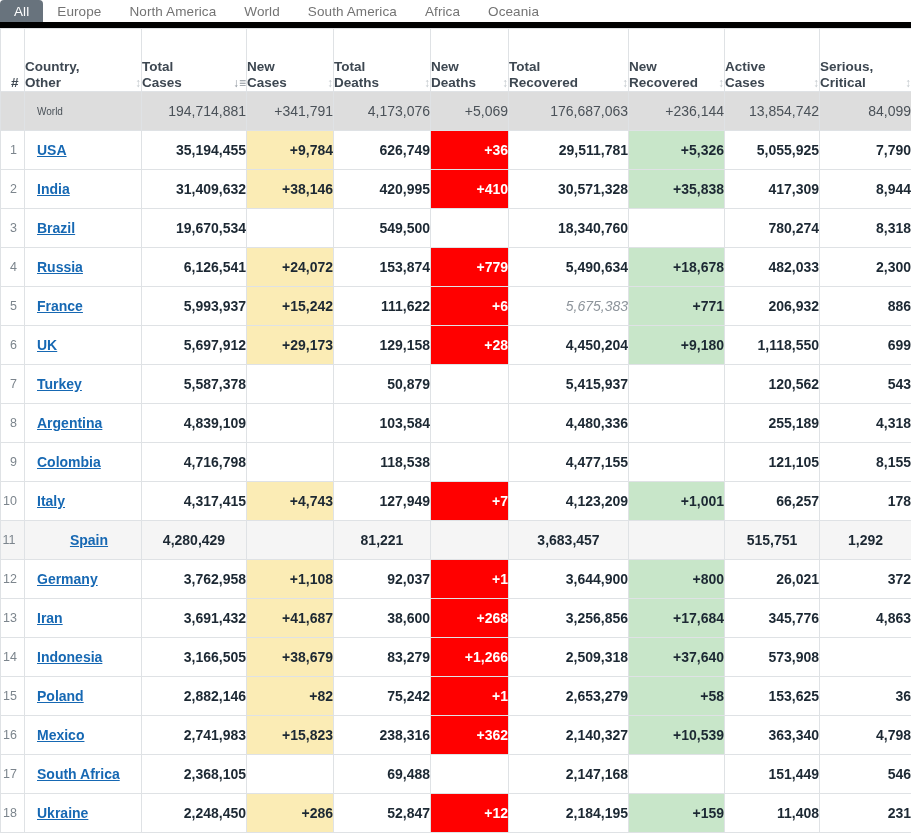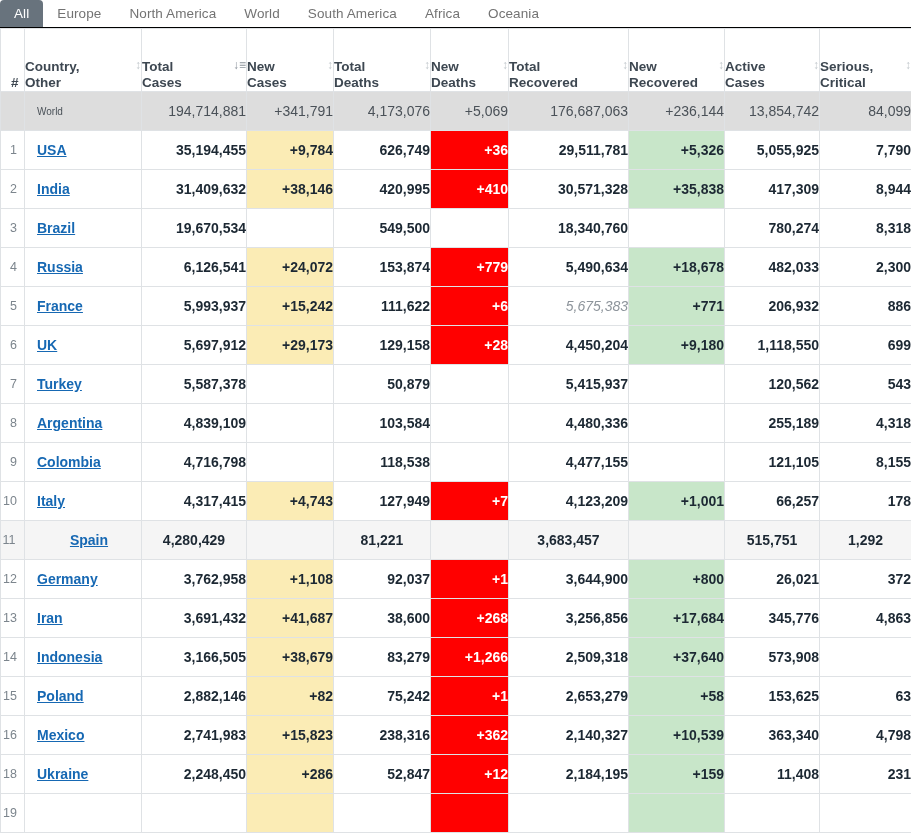--- a/index.html
+++ b/index.html
@@ -11,21 +11,21 @@
     font-family: "Liberation Sans", sans-serif;
     overflow: hidden;
   }
 
   
   .tabs {
     height: 28px;
     display: flex;
     align-items: stretch;
     background: #ffffff;
-    border-bottom: 1px solid #000000;
+    border-bottom: 6px solid #000000;
     padding-left: 0;
   }
   .tab {
     display: flex;
     align-items: center;
     justify-content: center;
     font-size: 13.5px;
     color: #737373;
     padding: 0 14px;
     cursor: pointer;
@@ -60,20 +60,21 @@
     font-weight: bold;
     color: #3d4751;
     line-height: 16px;
     height: 63px;
     text-align: left;
     border-bottom: 2px solid #c9ced3;
   }
   thead th.num-head { text-align: left; padding-left: 10px; }
   .head-inner {
     display: flex;
+    align-items: flex-end;
     justify-content: space-between;
     gap: 6px;
   }
   .head-label { display: block; }
   .sort-ic {
     flex: 0 0 auto;
     color: #c2c8cd;
     font-size: 12px;
     line-height: 14px;
     position: relative;
@@ -405,35 +406,47 @@
       <tr>
         <td class="rank">15</td>
         <td class="country"><a>Poland</a></td>
         <td class="">2,882,146</td>
         <td class="hl-yellow">+82</td>
         <td class="">75,242</td>
         <td class="hl-red">+1</td>
         <td class="">2,653,279</td>
         <td class="hl-green">+58</td>
         <td class="">153,625</td>
-        <td class="">63</td>
+        <td class="">36</td>
       </tr>
       <tr>
         <td class="rank">16</td>
         <td class="country"><a>Mexico</a></td>
         <td class="">2,741,983</td>
         <td class="hl-yellow">+15,823</td>
         <td class="">238,316</td>
         <td class="hl-red">+362</td>
         <td class="">2,140,327</td>
         <td class="hl-green">+10,539</td>
         <td class="">363,340</td>
         <td class="">4,798</td>
       </tr>
       <tr>
+        <td class="rank">17</td>
+        <td class="country"><a>South Africa</a></td>
+        <td class="">2,368,105</td>
+        <td class=""></td>
+        <td class="">69,488</td>
+        <td class=""></td>
+        <td class="">2,147,168</td>
+        <td class=""></td>
+        <td class="">151,449</td>
+        <td class="">546</td>
+      </tr>
+      <tr>
         <td class="rank">18</td>
         <td class="country"><a>Ukraine</a></td>
         <td class="">2,248,450</td>
         <td class="hl-yellow">+286</td>
         <td class="">52,847</td>
         <td class="hl-red">+12</td>
         <td class="">2,184,195</td>
         <td class="hl-green">+159</td>
         <td class="">11,408</td>
         <td class="">231</td>

